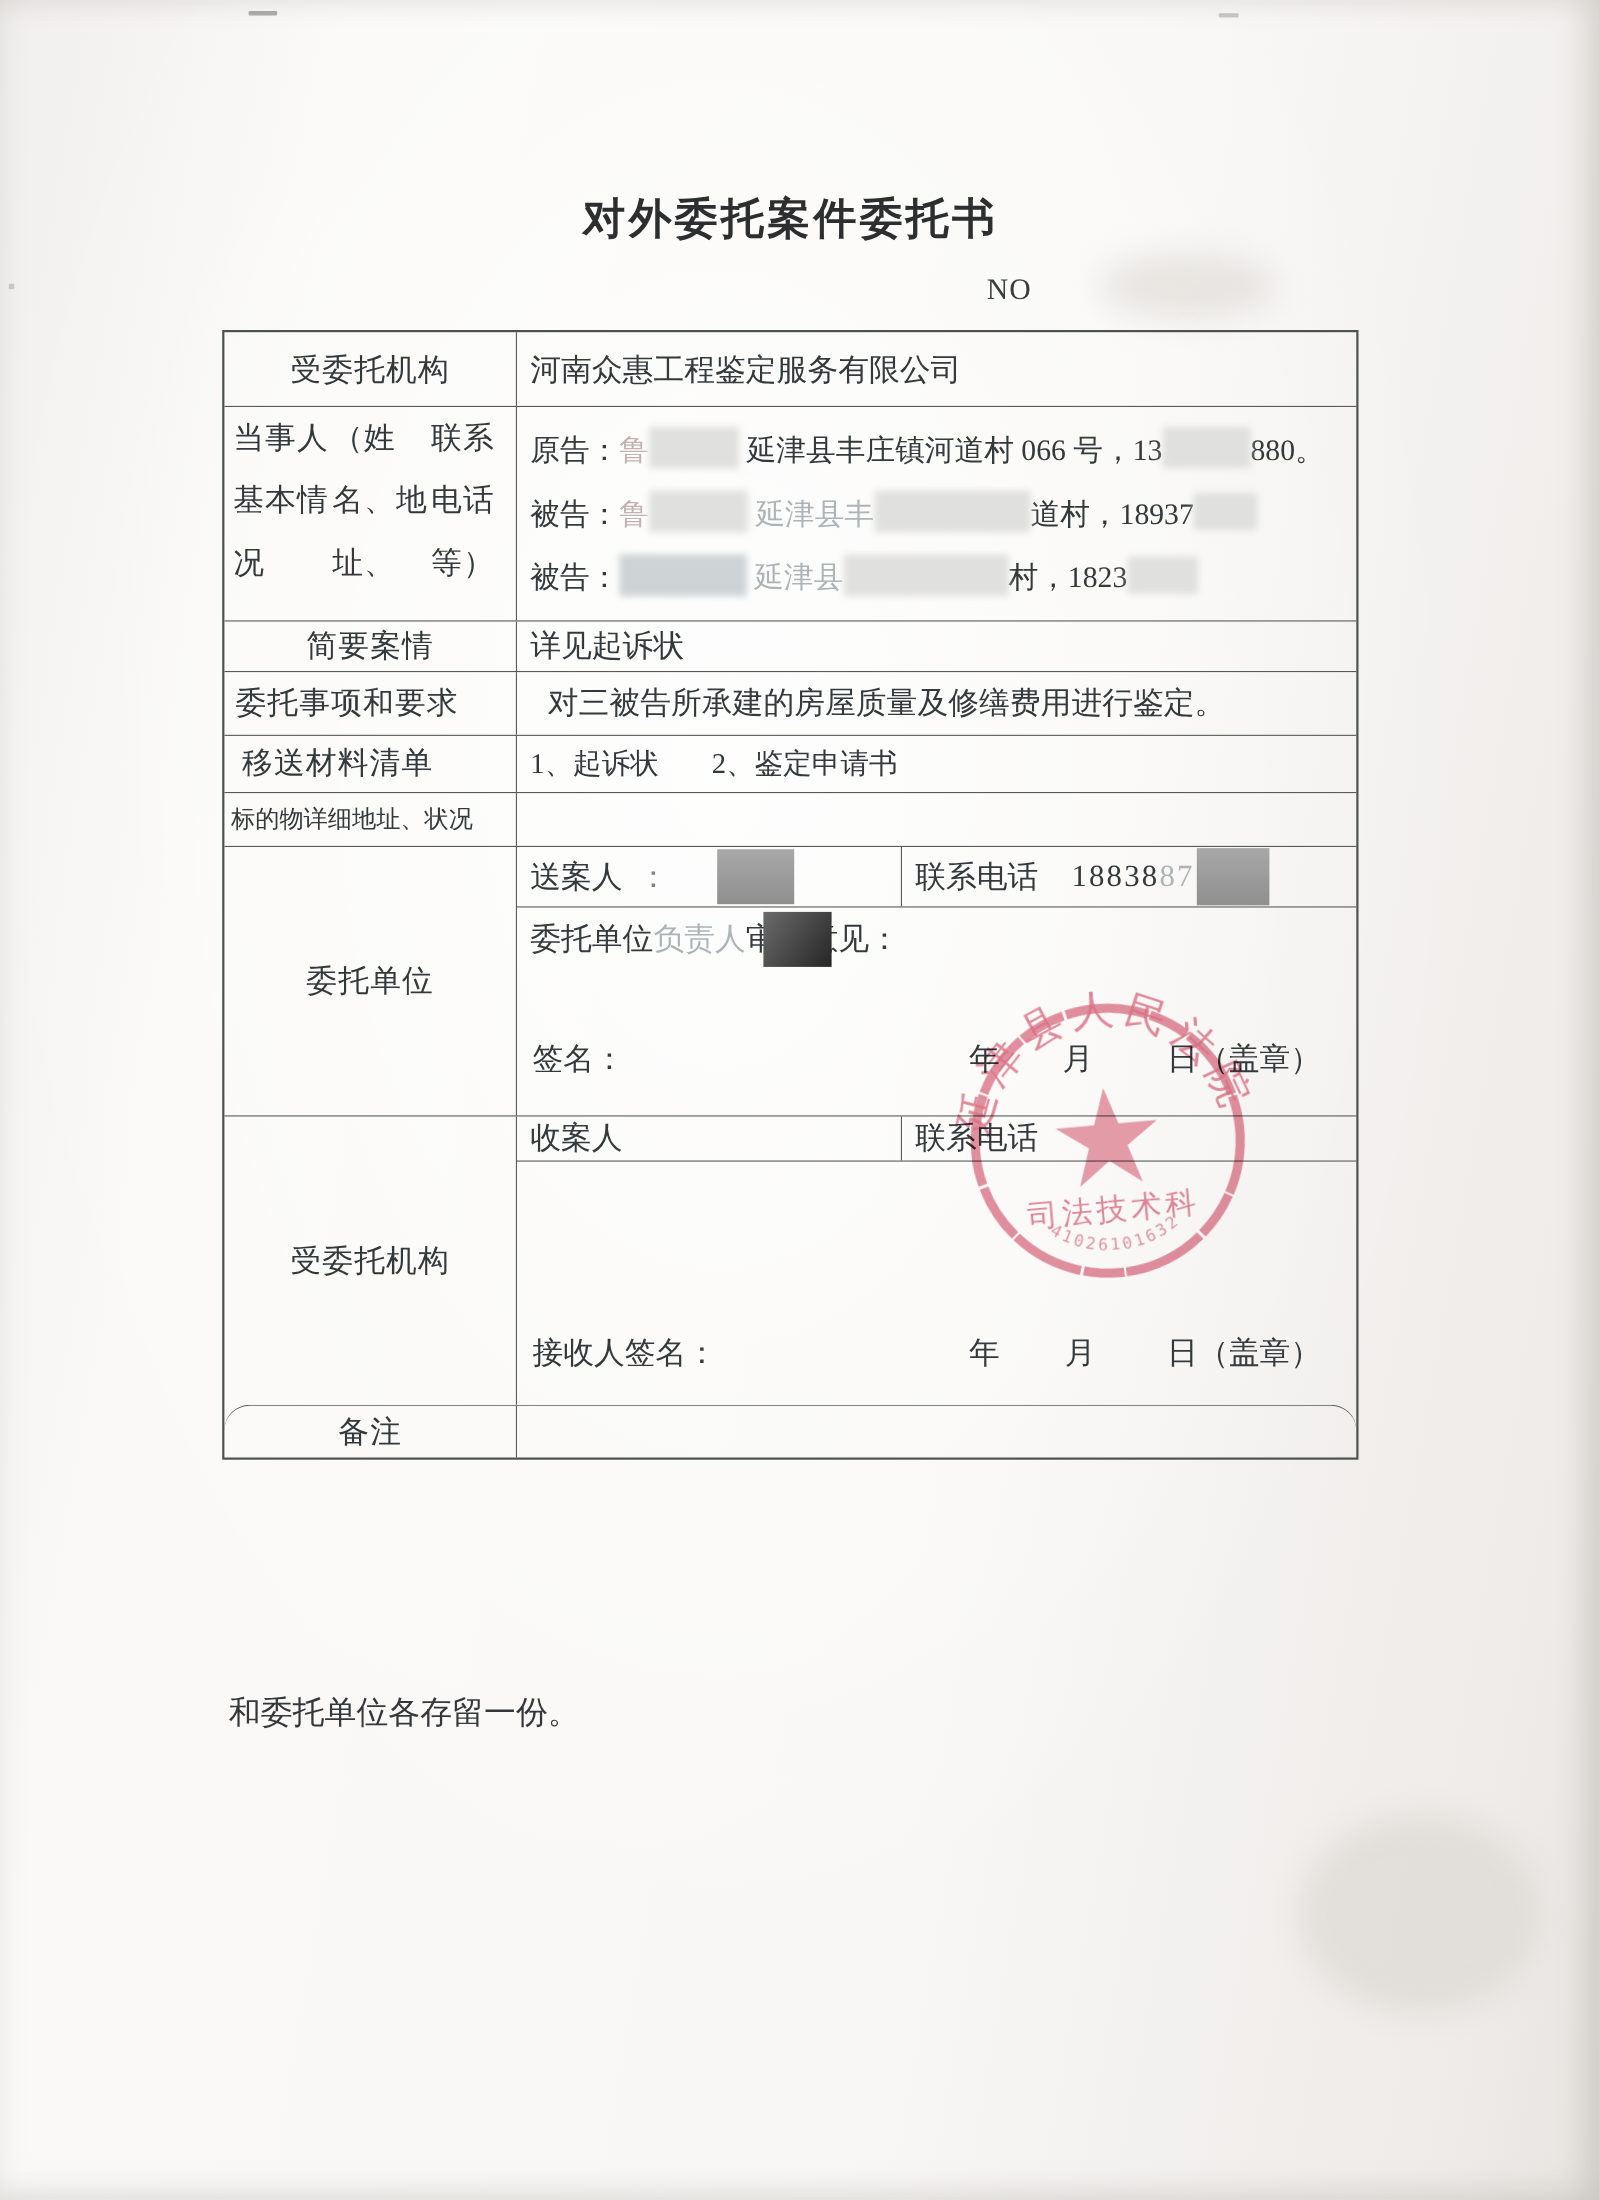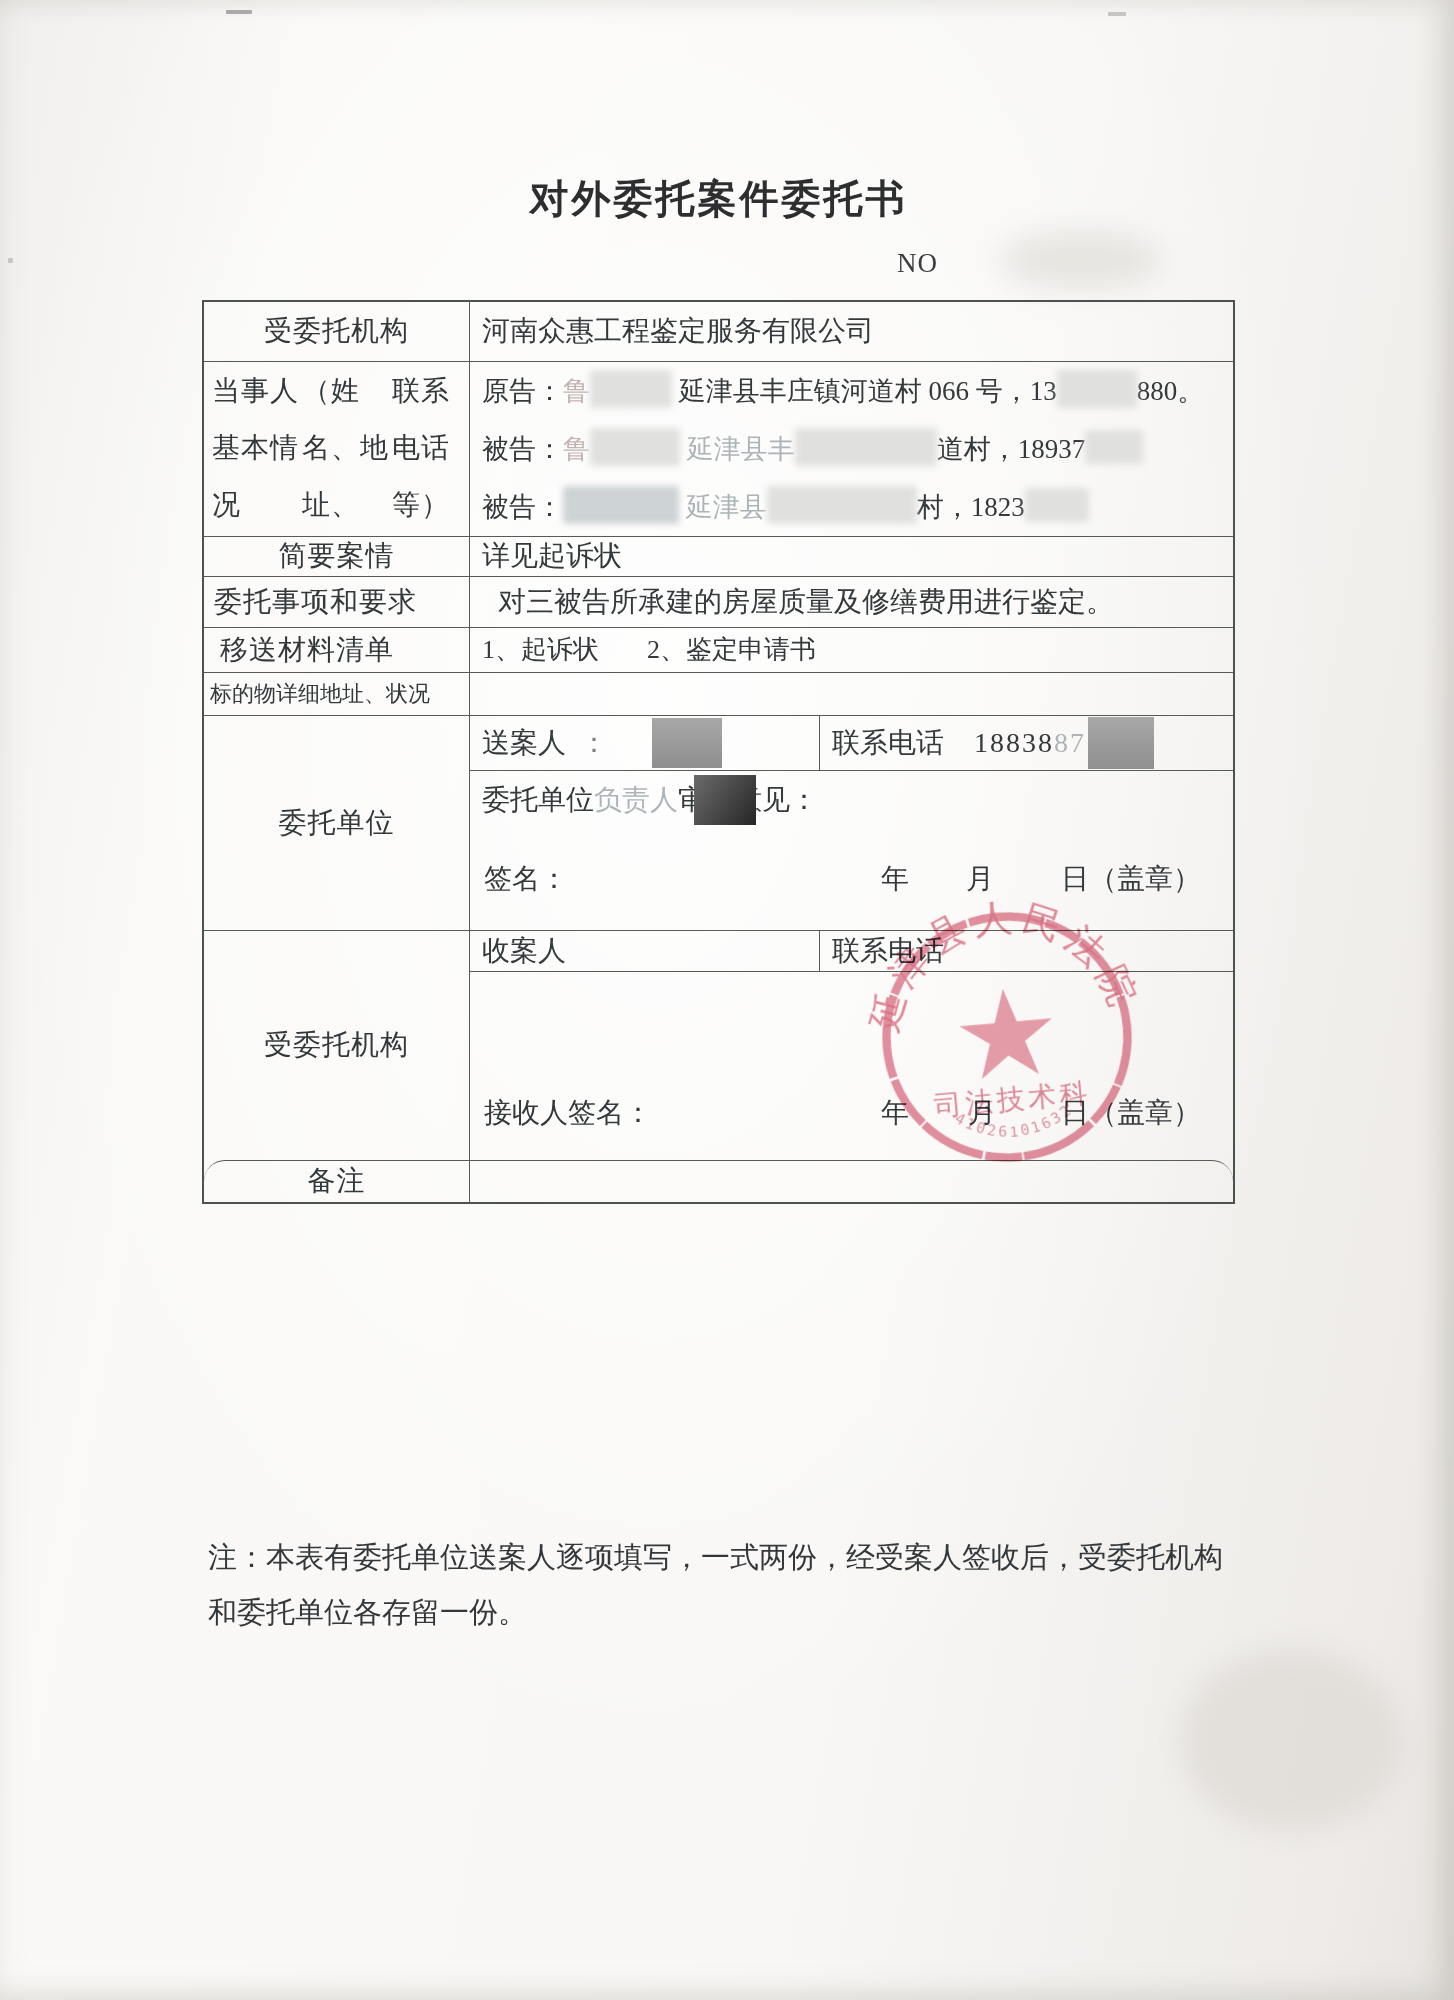--- a/index.html
+++ b/index.html
@@ -19,21 +19,21 @@
   .speck{position:absolute;background:#6d6d6d;opacity:.55;border-radius:1px;}
   .smudge{position:absolute;border-radius:50%;filter:blur(14px);background:rgba(210,206,200,.45);}
 
   .title{
     position:absolute;left:202px;top:172px;width:1033px;height:52px;
     text-align:center;font-size:39px;font-weight:600;letter-spacing:3px;color:#2c2e30;
   }
   .no-label{position:absolute;left:897px;top:248px;font-size:27px;color:#3a3e41;letter-spacing:1px;}
 
   .doc-table{
-    position:absolute;left:202px;top:300px;width:1033px;height:904px;
+    position:absolute;left:202px;top:300px;width:1033px;height:1027px;
     border:2px solid #4c524c;box-sizing:border-box;display:flex;flex-direction:column;
     background:transparent;
     justify-content:space-between;
   }
   .t-row{display:flex;box-sizing:border-box;border-top:1px solid #565c55;}
   .t-row:first-child{border-top:none;}
   .lbl{
     width:266px;flex:0 0 266px;box-sizing:border-box;border-right:1px solid #565c55;
     display:flex;align-items:center;justify-content:center;
     font-size:28px;letter-spacing:1px;color:#33383b;
@@ -189,21 +189,20 @@
     </div>
 
     <div class="t-row" style="height:57px;border-radius:23px;">
       <div class="lbl">备注</div>
       <div class="val"></div>
     </div>
 
   </div>
 
   <div class="note">
-    <div>注：本表有委托单位送案人逐项填写，一式两份，经受案人签收后，受委托机构</div>
     <div>和委托单位各存留一份。</div>
   </div>
 
   <div class="stamp">
     <svg width="278" height="278" viewBox="0 0 300 300">
       <circle cx="150" cy="150" r="130" fill="none" stroke="#d95f76" stroke-width="9" opacity="0.78" stroke-dasharray="64 2 46 3 82 2 40 3 72 2 56 3 90 2"></circle>
       <path id="arcT" d="M 40,196 A 118,118 0 1 1 260,196" fill="none"></path>
       <path id="arcB" d="M 58,206 A 108,108 0 0 0 242,206" fill="none"></path>
       <text font-size="41" fill="#d95f76" opacity="0.82" letter-spacing="7" font-family="Liberation Serif, DejaVu Serif, serif">
         <textPath href="#arcT" startOffset="50%" text-anchor="middle">延津县人民法院</textPath>

